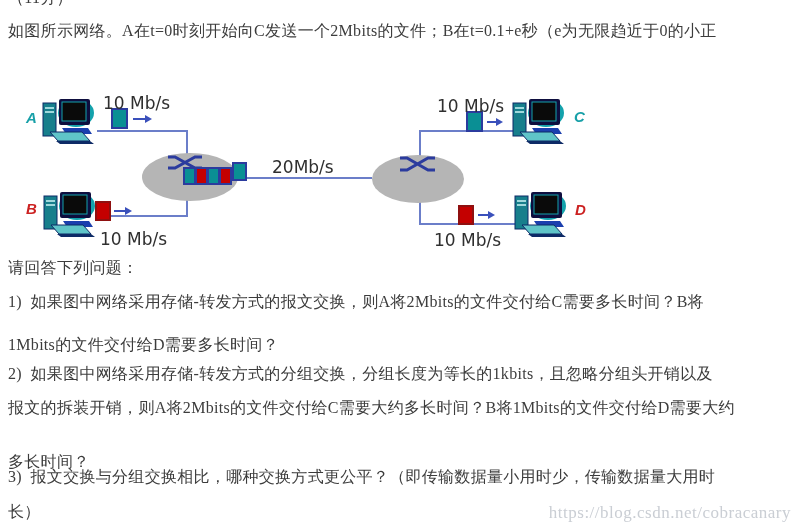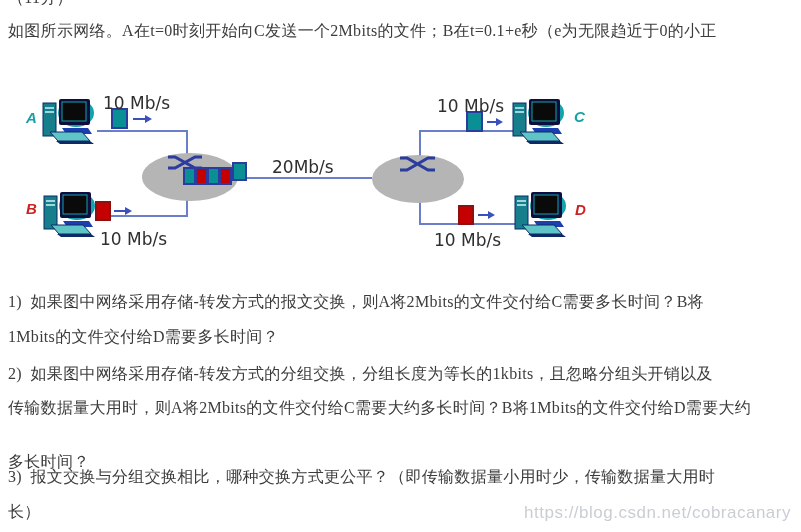--- a/index.html
+++ b/index.html
@@ -15,21 +15,21 @@
   .speed-label{
     font-family:"DejaVu Sans","Liberation Sans",sans-serif;
     font-size:17px;font-weight:500;
   }
   .host-label{
     font-family:"Liberation Sans","DejaVu Sans",sans-serif;
     font-size:15px;font-weight:bold;font-style:italic;
   }
   .watermark{
     position:absolute;right:10px;top:503px;font-size:17px;
-    font-family:Liberation Sans, sans-serif;
+    font-family:Liberation Serif, serif;
     color:#caced4;letter-spacing:0.5px;
   }
 </style>
 </head>
 <body>
 
 <div class="page">
 
   <div class="ln" style="top:-12px">（11分）</div>
 
@@ -93,23 +93,24 @@
     <text class="host-label" x="574" y="122" fill="#18a0a8">C</text>
     <text class="host-label" x="575" y="215" fill="#cc2222">D</text>
 
     <text class="speed-label" x="103" y="109" fill="#2f2f2f">10 Mb/s</text>
     <text class="speed-label" x="100" y="245" fill="#2f2f2f">10 Mb/s</text>
     <text class="speed-label" x="437" y="112" fill="#2f2f2f">10 Mb/s</text>
     <text class="speed-label" x="434" y="246" fill="#2f2f2f">10 Mb/s</text>
     <text class="speed-label" x="272" y="173" fill="#2f2f2f">20Mb/s</text>
   </svg>
 
+  <div class="ln" style="top:258px">请回答下列问题：</div>
   <div class="ln" style="top:292px">1)  如果图中网络采用存储-转发方式的报文交换，则A将2Mbits的文件交付给C需要多长时间？B将</div>
-  <div class="ln" style="top:327px">1Mbits的文件交付给D需要多长时间？</div>
+  <div class="ln" style="top:335px">1Mbits的文件交付给D需要多长时间？</div>
   <div class="ln" style="top:364px">2)  如果图中网络采用存储-转发方式的分组交换，分组长度为等长的1kbits，且忽略分组头开销以及</div>
-  <div class="ln" style="top:398px">传输数据量大用时，则A将2Mbits的文件交付给C需要大约多长时间？B将1Mbits的文件交付给D需要大约</div>
+  <div class="ln" style="top:398px">报文的拆装开销，则A将2Mbits的文件交付给C需要大约多长时间？B将1Mbits的文件交付给D需要大约</div>
   <div class="ln" style="top:452px">多长时间？</div>
   <div class="ln" style="top:467px">3)  报文交换与分组交换相比，哪种交换方式更公平？（即传输数据量小用时少，传输数据量大用时</div>
   <div class="ln" style="top:502px">长）</div>
 
   <div class="watermark">https://blog.csdn.net/cobracanary</div>
 
 </div>
 
 </body></html>

